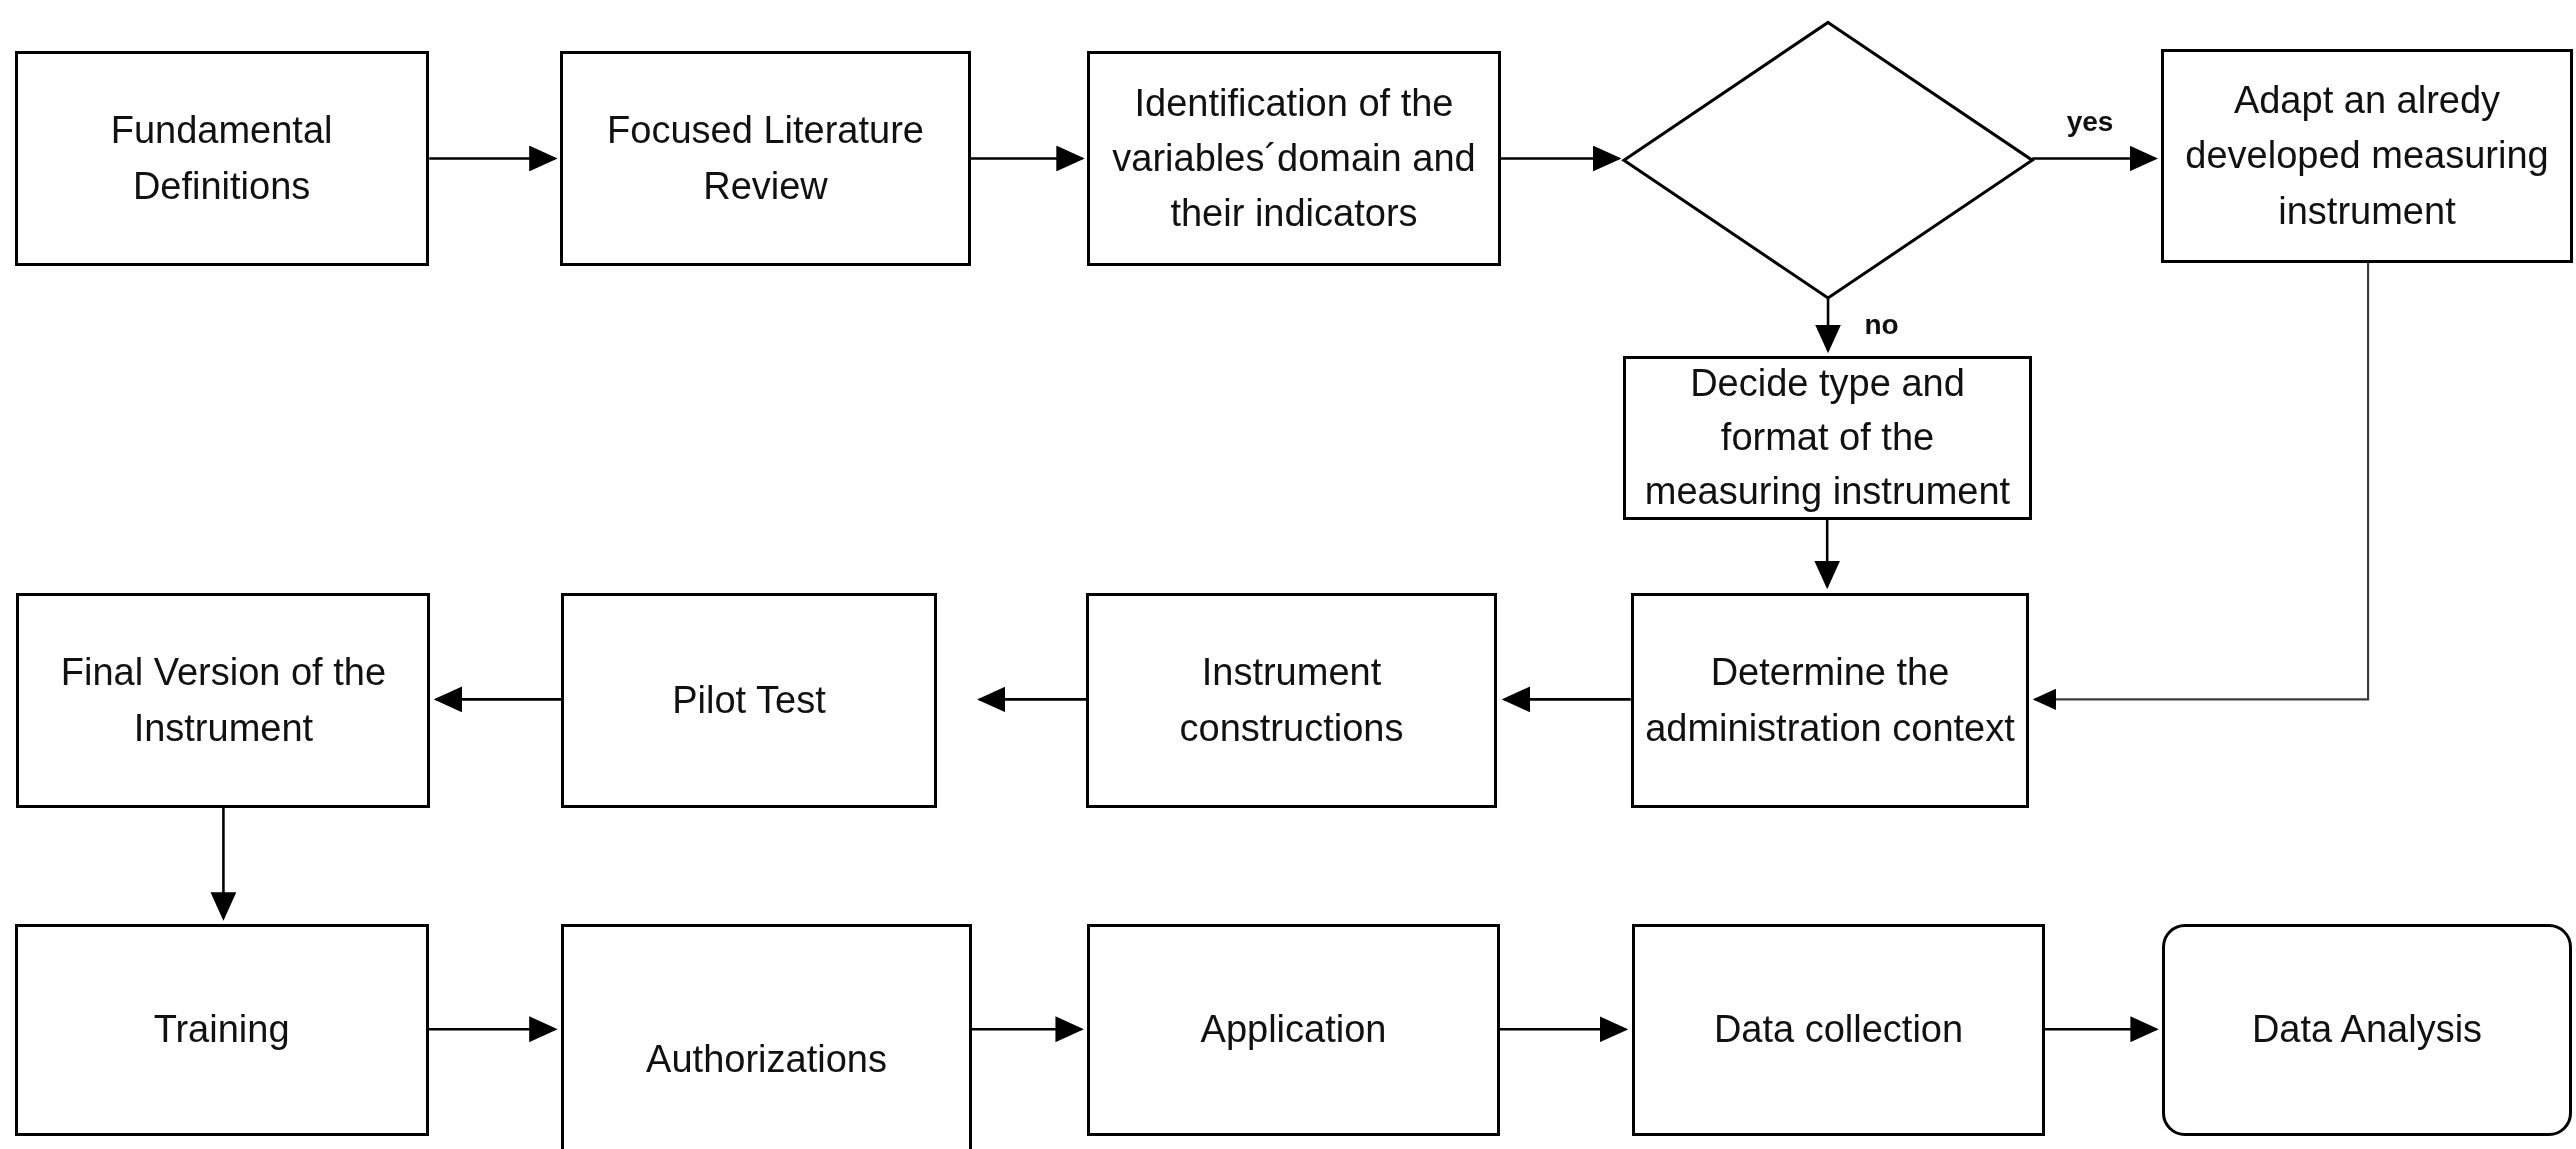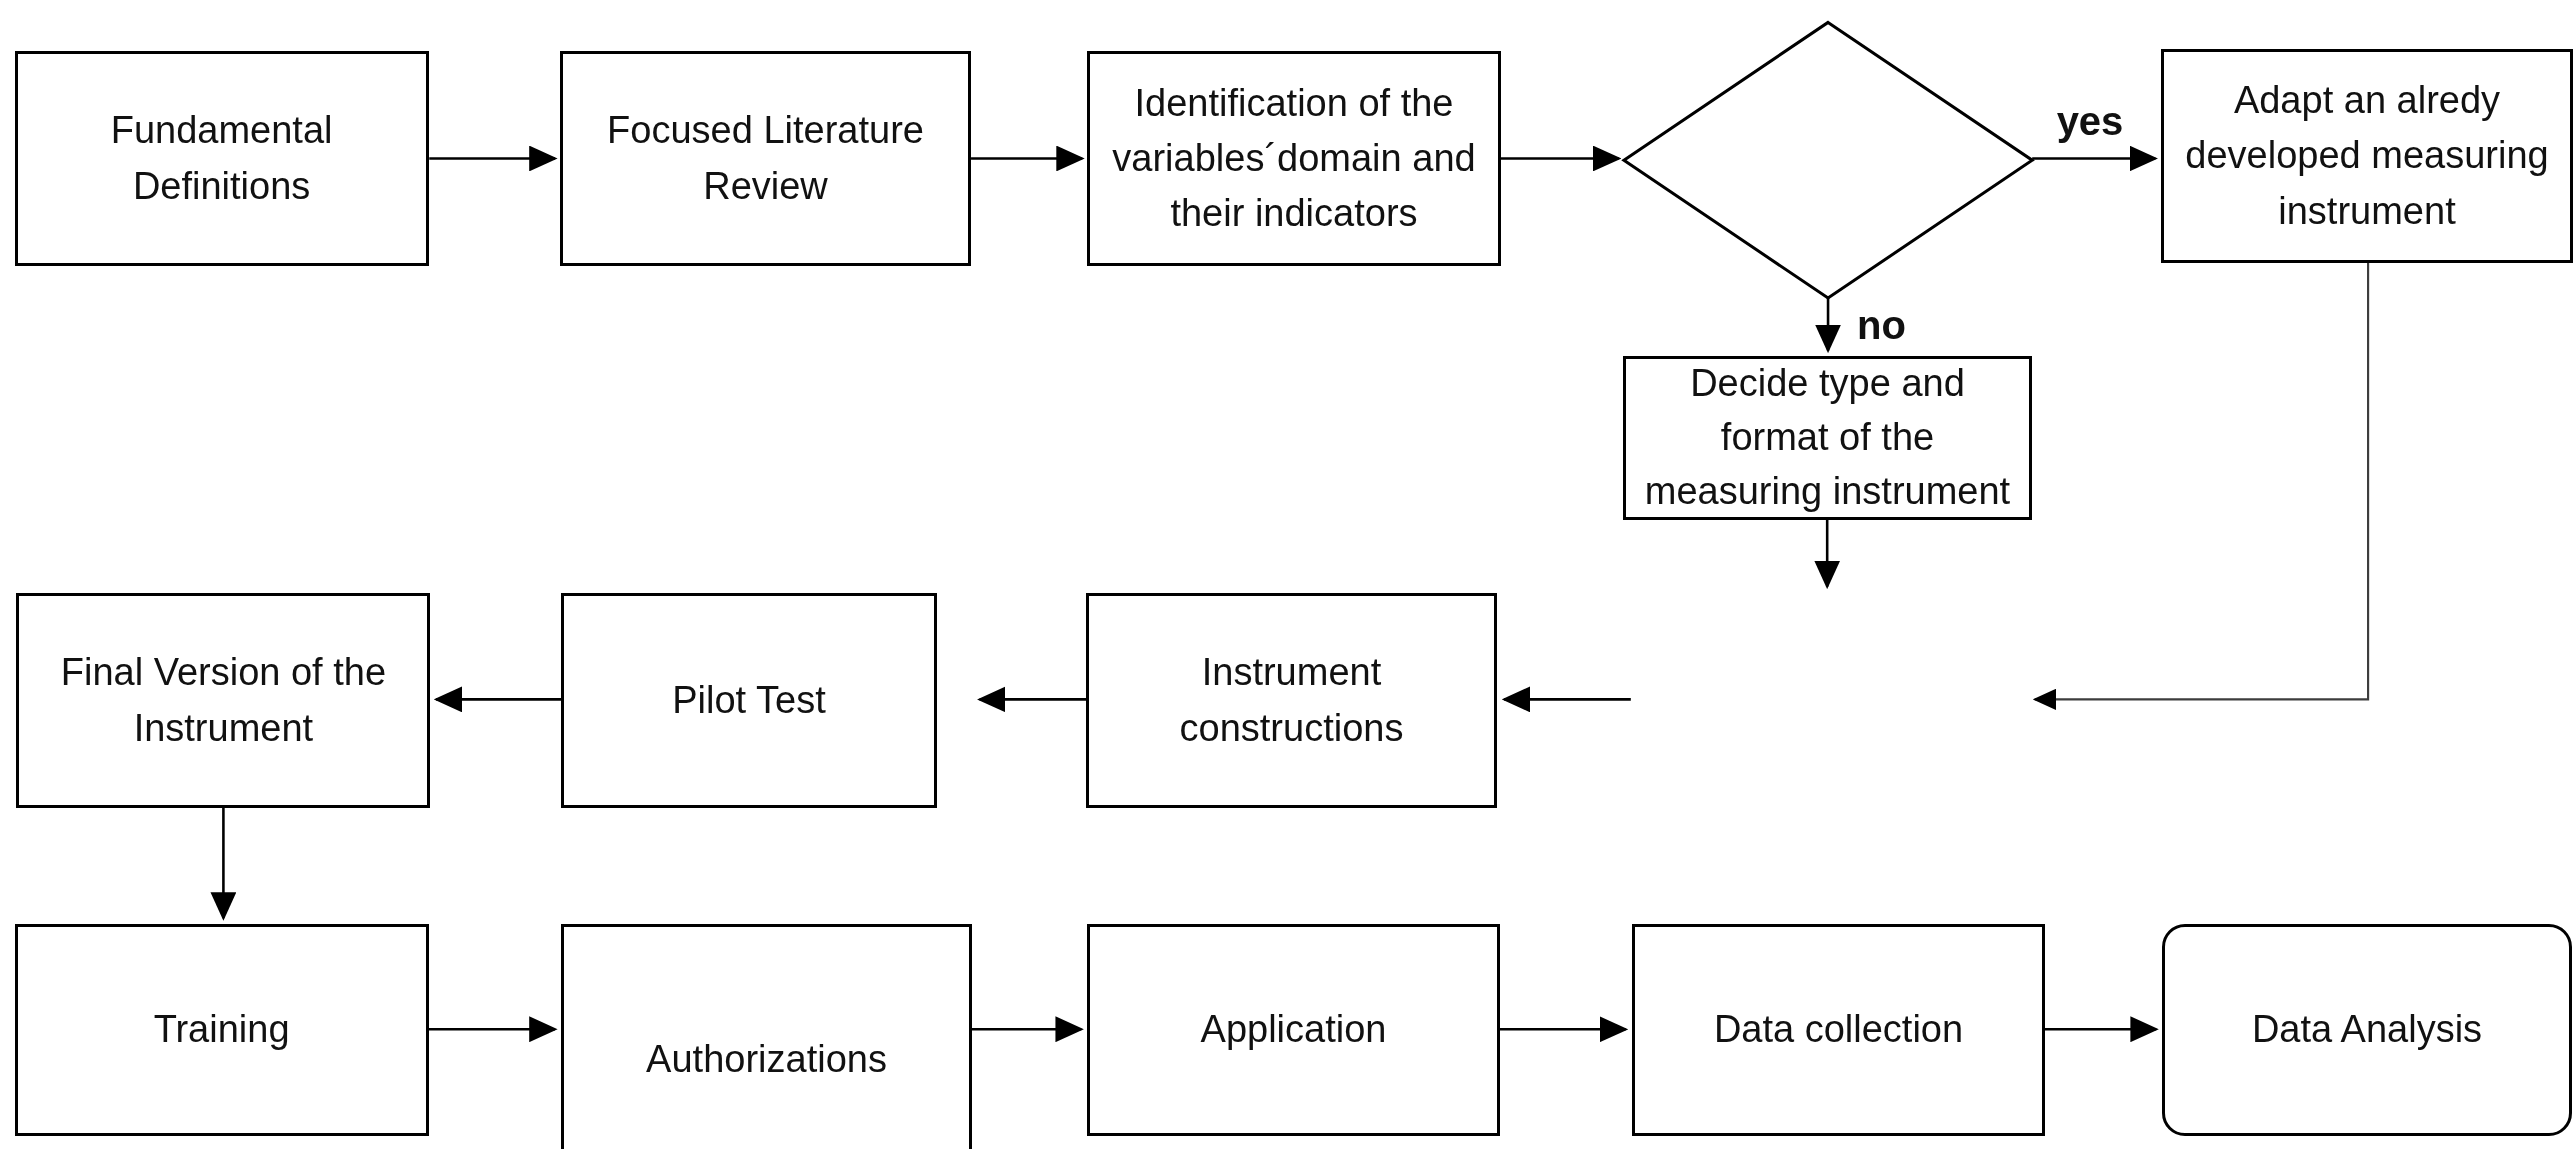--- a/index.html
+++ b/index.html
@@ -59,21 +59,21 @@
     font-size: 27.6px;
     line-height: 1.45;
     white-space: pre-line;
     z-index: 2;
   }
   .edge-label {
     position: absolute;
     display: flex;
     align-items: center;
     justify-content: center;
-    font-size: 40px;
+    font-size: 28px;
     font-weight: bold;
     z-index: 2;
   }
 </style>
 </head>
 <body>
 
 <div class="canvas">
 
   <svg class="connectors" width="2576" height="1149" viewBox="0 0 2990 1334">
@@ -120,20 +120,22 @@
 instrument</div>
 
 
   <div class="edge-label" style="left:2035px; top:95px; width:110px; height:53px;">yes</div>
   <div class="edge-label" style="left:1847px; top:300px; width:69px; height:50px;">no</div>
 
   <div class="node" style="left:1623px; top:356px; width:409px; height:164px; line-height:1.42;">Decide type and
 format of the
 measuring instrument</div>
 
+  <div class="node" style="left:1631px; top:593px; width:398px; height:215px;">Determine the
+administration context</div>
   <div class="node" style="left:1086px; top:593px; width:411px; height:215px;">Instrument
 constructions</div>
   <div class="node" style="left:561px;  top:593px; width:376px; height:215px;">Pilot Test</div>
   <div class="node" style="left:16.4px;   top:593px; width:414px; height:215px;">Final Version of the
 Instrument</div>
 
   <div class="node" style="left:14.6px;   top:924px; width:414px; height:212px;">Training</div>
   <div class="node" style="left:561px;  top:924px; width:411px; height:272px;">Authorizations</div>
   <div class="node" style="left:1087px; top:924px; width:413px; height:212px;">Application</div>
   <div class="node" style="left:1632px; top:924px; width:413px; height:212px;">Data collection</div>

